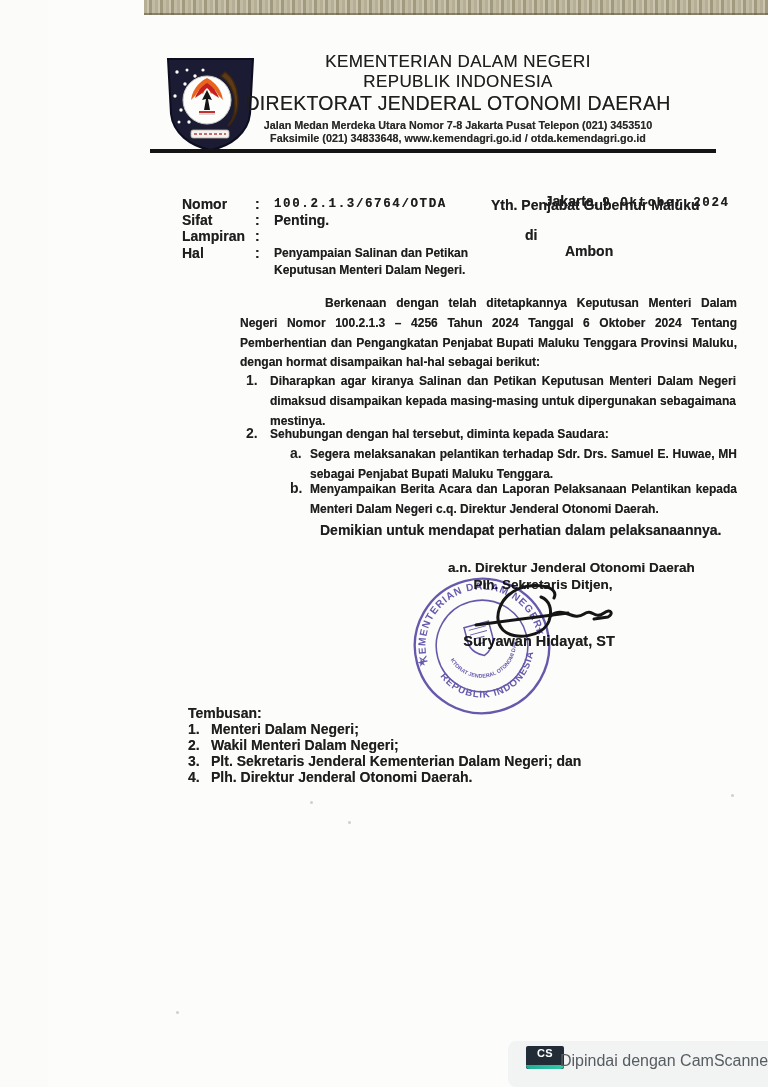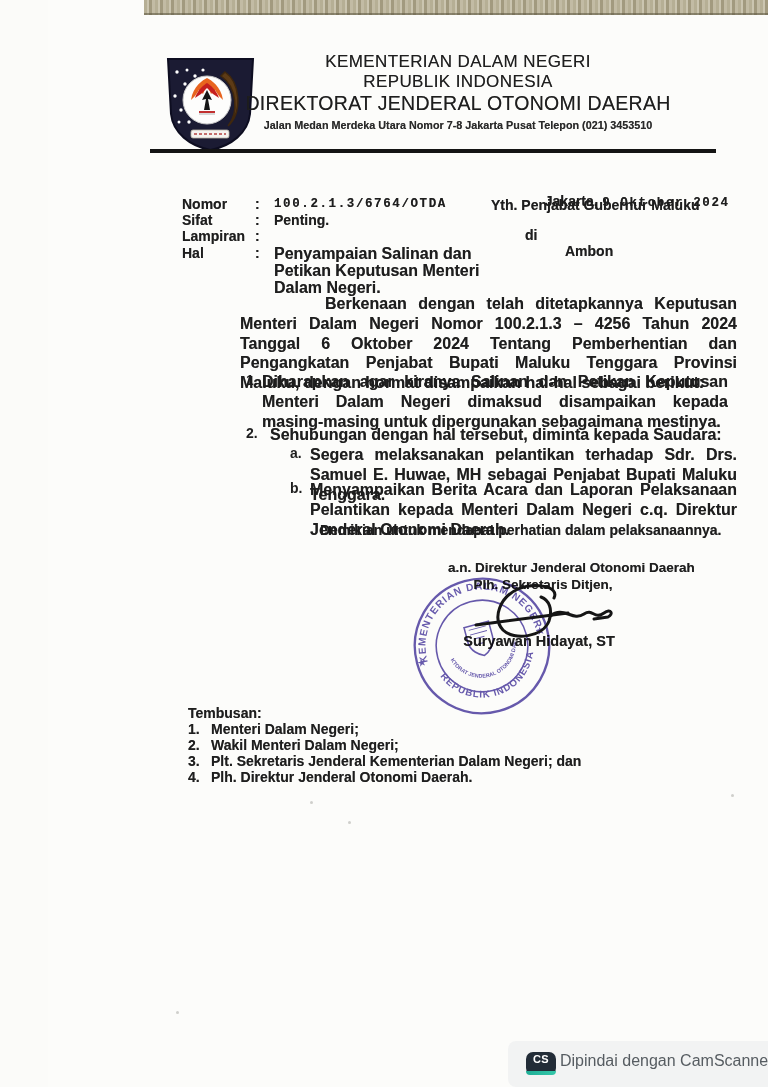--- a/index.html
+++ b/index.html
@@ -18,28 +18,28 @@
   .speck{position:absolute;width:3px;height:3px;border-radius:50%;background:#9a9a92;opacity:.45;}
   
   .lh-line1,.lh-line2{left:150px;width:520px;font-size:17px;letter-spacing:.4px;font-weight:500;}
   .lh-line3{left:150px;width:520px;font-size:19.5px;letter-spacing:.3px;font-weight:500;}
   .lh-addr{left:150px;width:520px;font-size:10.8px;font-weight:700;color:#2a2a2a;}
   .rule{position:absolute;left:102px;top:149px;width:566px;height:4px;background:#141414;}
   
   .lbl{font-size:14px;font-weight:600;}
   .mono{font-family:"Liberation Mono","DejaVu Sans Mono",monospace;font-weight:700;font-size:12.5px;letter-spacing:1.6px;}
   
-  .para{position:absolute;font-size:16px;font-weight:600;line-height:19.8px;text-align:justify;text-shadow:0 0 .4px rgba(20,20,20,.55);}
+  .para{position:absolute;font-size:12px;font-weight:600;line-height:19.8px;text-align:justify;text-shadow:0 0 .4px rgba(20,20,20,.55);}
   .li-num{position:absolute;font-size:14px;font-weight:600;}
   
   .stamp{position:absolute;left:361px;top:573px;width:146px;height:146px;opacity:.84;mix-blend-mode:multiply;}
   .sig-ink{position:absolute;left:398px;top:580px;width:265px;height:70px;}
   
   .cs-bar{position:absolute;left:460px;top:1041px;width:308px;height:46px;background:#f2f3f3;border-radius:8px 0 0 8px;}
-  .cs-icon{position:absolute;left:18px;top:11px;width:30px;height:23px;border-radius:7px;background:#222c37;}
+  .cs-icon{position:absolute;left:18px;top:5px;width:38px;height:23px;border-radius:2px;background:#222c37;}
   .cs-icon .cs-txt{position:absolute;left:0;top:1px;width:100%;text-align:center;color:#fff;font-size:11px;font-weight:800;letter-spacing:.3px;}
   .cs-icon .cs-teal{position:absolute;left:0;bottom:0;width:100%;height:4px;border-radius:0 0 5px 5px;background:linear-gradient(90deg,#1fae96,#35c7a9);}
   .cs-label{position:absolute;left:52px;top:11px;font-size:16px;color:#565c61;font-weight:400;}
 </style>
 </head>
 <body>
 
 <div class="page">
 
   <div class="scan-band"></div>
@@ -71,20 +71,21 @@
     <path d="M34,55 H50 V57 H34 Z" fill="#c23030"></path>
     <path d="M60,16 C75,26 78,56 63,70 C74,57 72,31 56,20 Z" fill="#5d3b16" stroke="#3f270d" stroke-width="1.5"></path>
     <rect x="26" y="74" width="38" height="8" rx="2" fill="#f4f2ee" stroke="#b9b2a6" stroke-width="0.8"></rect>
     <path d="M29,78 h32" stroke="#b34040" stroke-width="1.4" stroke-dasharray="3 2"></path>
   </svg>
 
   <div class="t lh-line1 center" style="top:52px">KEMENTERIAN DALAM NEGERI</div>
   <div class="t lh-line2 center" style="top:72px">REPUBLIK INDONESIA</div>
   <div class="t lh-line3 center" style="top:92px">DIREKTORAT JENDERAL OTONOMI DAERAH</div>
   <div class="t lh-addr  center" style="top:119px">Jalan Medan Merdeka Utara Nomor 7-8 Jakarta Pusat Telepon (021) 3453510</div>
+  <div class="t lh-addr  center" style="top:132px">Faksimile (021) 34833648, www.kemendagri.go.id / otda.kemendagri.go.id</div>
   <div class="rule"></div>
 
   <div class="t" style="left:479px;top:174px">
     <span class="lbl">Jakarta,</span><span> </span><span class="mono">9 Oktober 2024</span>
   </div>
 
   <div class="t lbl" style="left:134px;top:196px">Nomor</div>
   <div class="t lbl" style="left:207px;top:196px">:</div>
   <div class="t mono" style="left:226px;top:197px">100.2.1.3/6764/OTDA</div>
 
@@ -99,21 +100,21 @@
   <div class="t lbl" style="left:207px;top:245px">:</div>
   <div class="para" style="left:226px;top:245px;width:228px;white-space:normal;text-align:left;line-height:17px">Penyampaian Salinan dan Petikan Keputusan Menteri Dalam Negeri.</div>
 
   <div class="t lbl" style="left:443px;top:197px">Yth. Penjabat Gubernur Maluku</div>
   <div class="t lbl" style="left:477px;top:227px">di</div>
   <div class="t lbl" style="left:517px;top:243px">Ambon</div>
 
   <div class="para" style="left:192px;top:294px;width:497px;text-indent:85px">Berkenaan dengan telah ditetapkannya Keputusan Menteri Dalam Negeri Nomor 100.2.1.3 – 4256 Tahun 2024 Tanggal 6 Oktober 2024 Tentang Pemberhentian dan Pengangkatan Penjabat Bupati Maluku Tenggara Provinsi Maluku, dengan hormat disampaikan hal-hal sebagai berikut:</div>
 
   <div class="li-num" style="left:198px;top:372px">1.</div>
-  <div class="para" style="left:214px;top:372px;width:466px">Diharapkan agar kiranya Salinan dan Petikan Keputusan Menteri Dalam Negeri dimaksud disampaikan kepada masing-masing untuk dipergunakan sebagaimana mestinya.</div>
+  <div class="para" style="left:222px;top:372px;width:466px">Diharapkan agar kiranya Salinan dan Petikan Keputusan Menteri Dalam Negeri dimaksud disampaikan kepada masing-masing untuk dipergunakan sebagaimana mestinya.</div>
 
   <div class="li-num" style="left:198px;top:425px">2.</div>
   <div class="para" style="left:222px;top:425px;width:466px;text-align:left">Sehubungan dengan hal tersebut, diminta kepada Saudara:</div>
 
   <div class="li-num" style="left:242px;top:445px">a.</div>
   <div class="para" style="left:262px;top:445px;width:427px">Segera melaksanakan pelantikan terhadap Sdr. Drs. Samuel E. Huwae, MH sebagai Penjabat Bupati Maluku Tenggara.</div>
 
   <div class="li-num" style="left:242px;top:480px">b.</div>
   <div class="para" style="left:262px;top:480px;width:427px">Menyampaikan Berita Acara dan Laporan Pelaksanaan Pelantikan kepada Menteri Dalam Negeri c.q. Direktur Jenderal Otonomi Daerah.</div>
 

